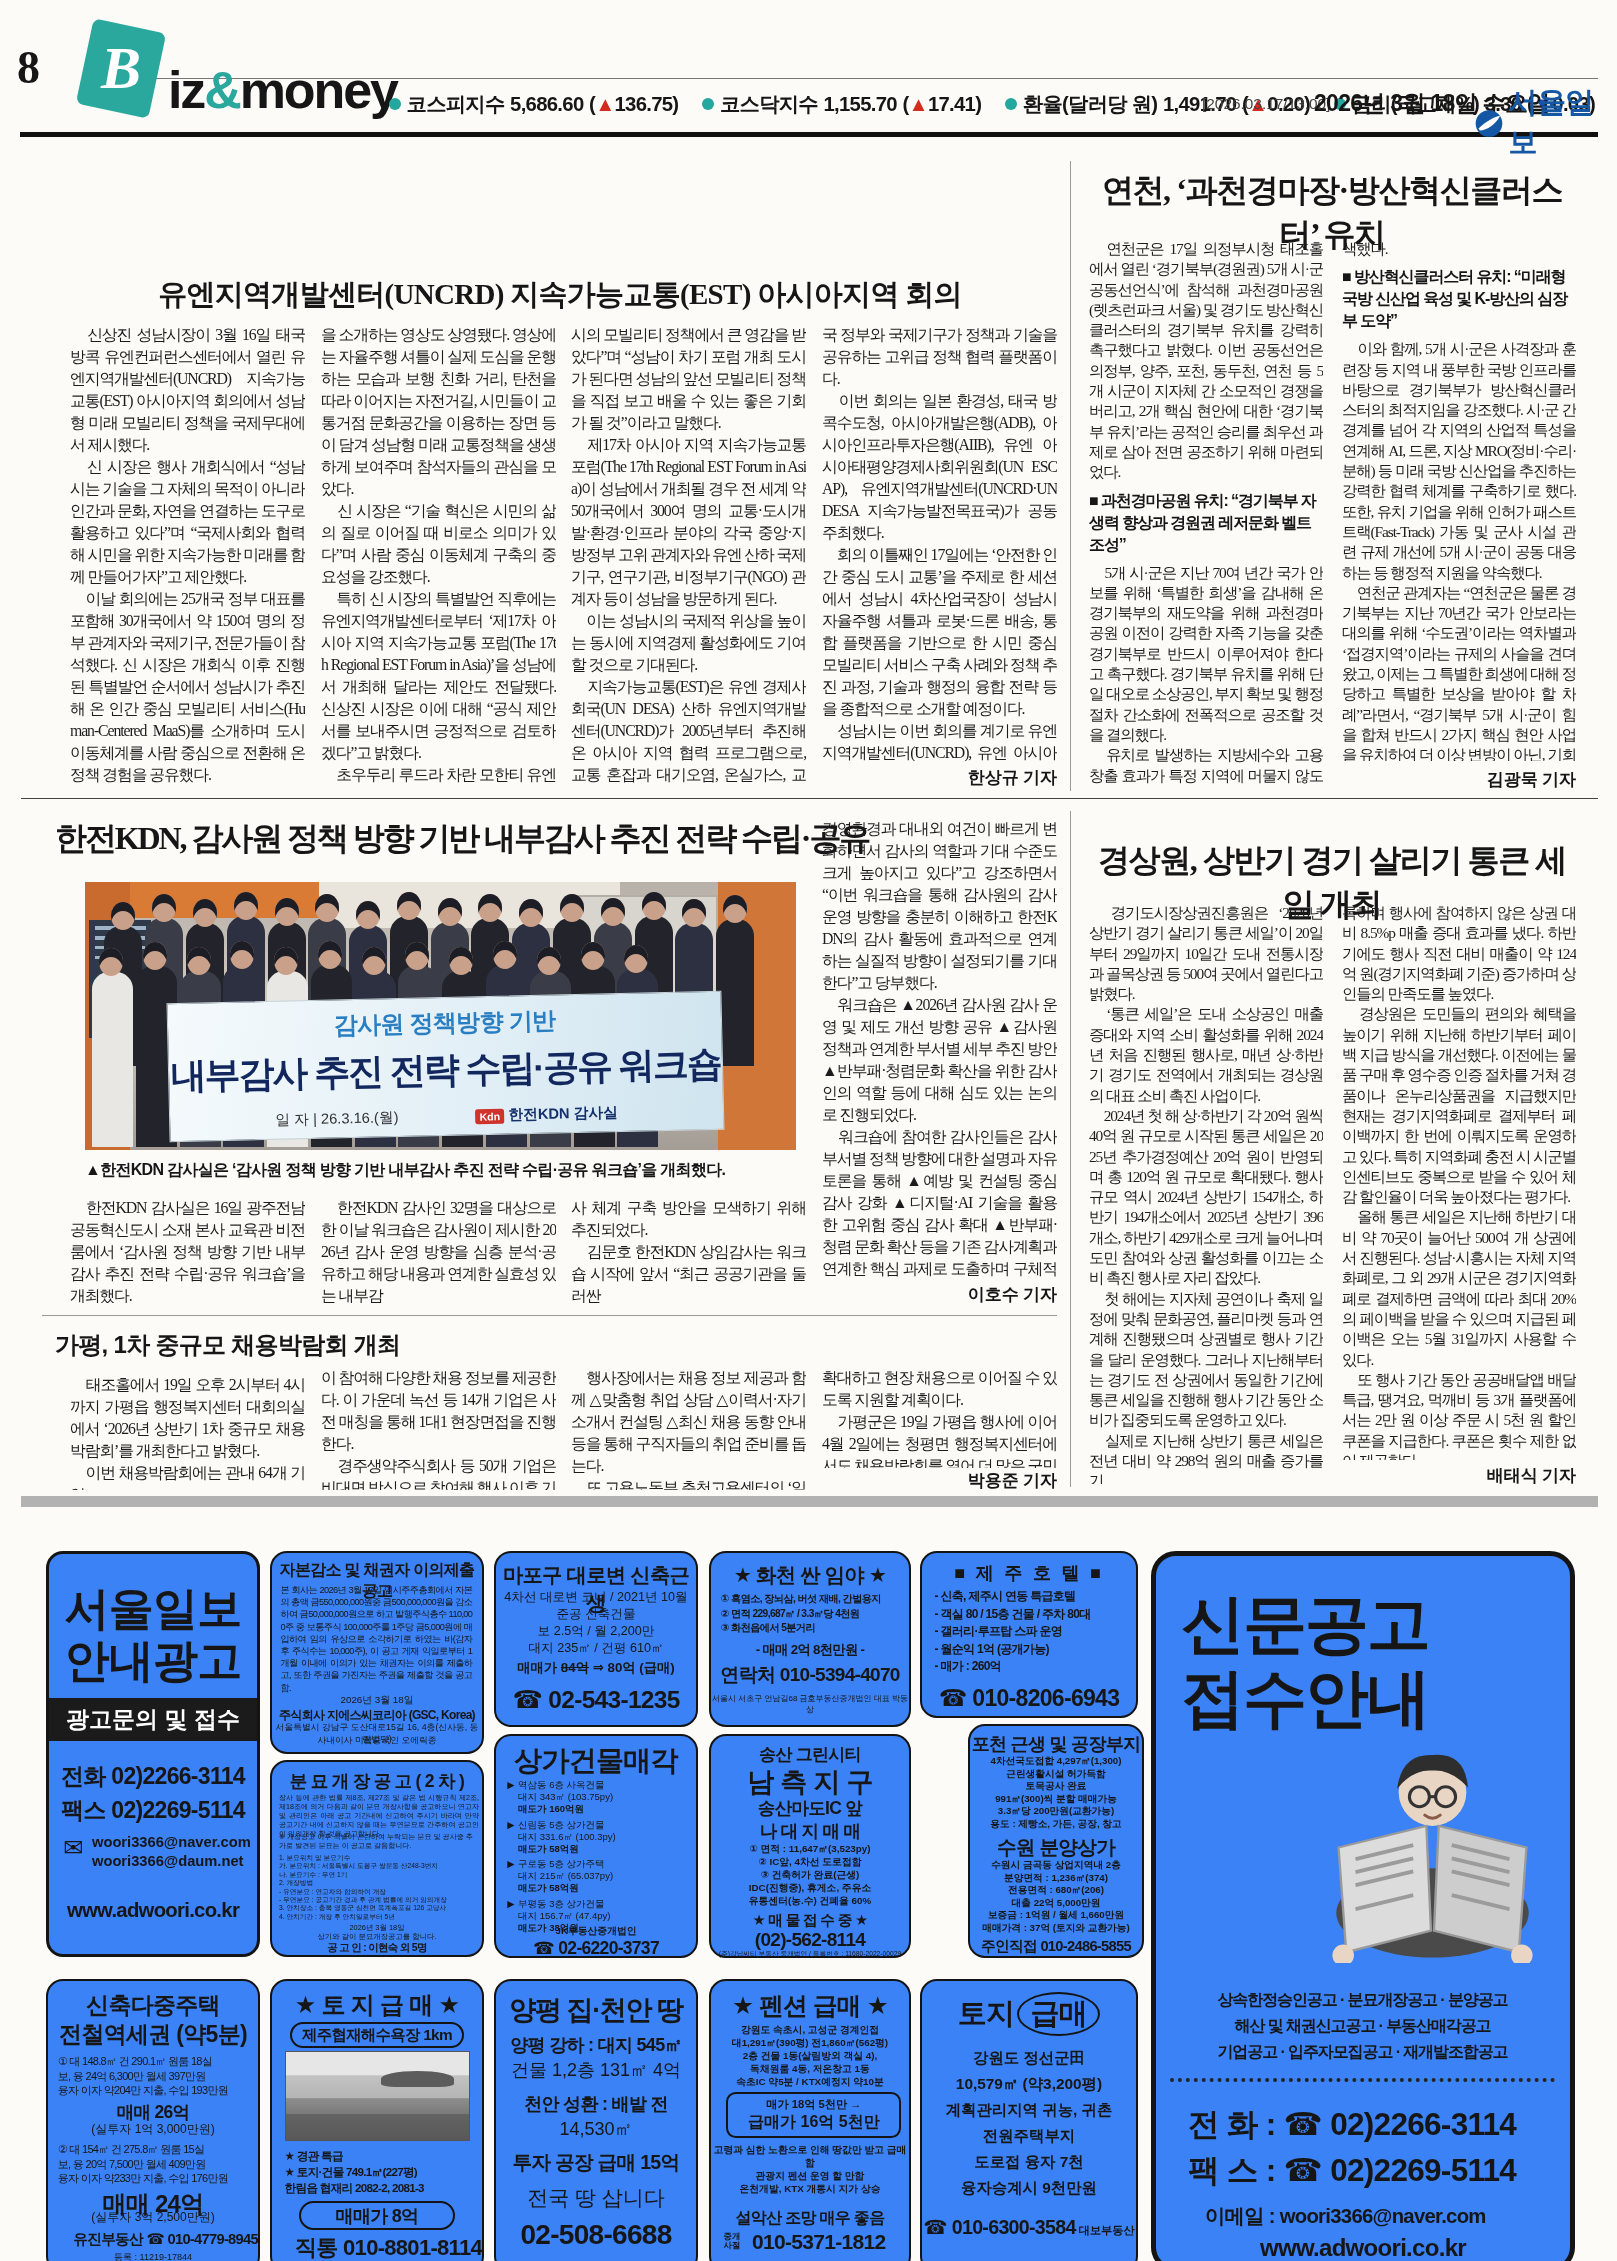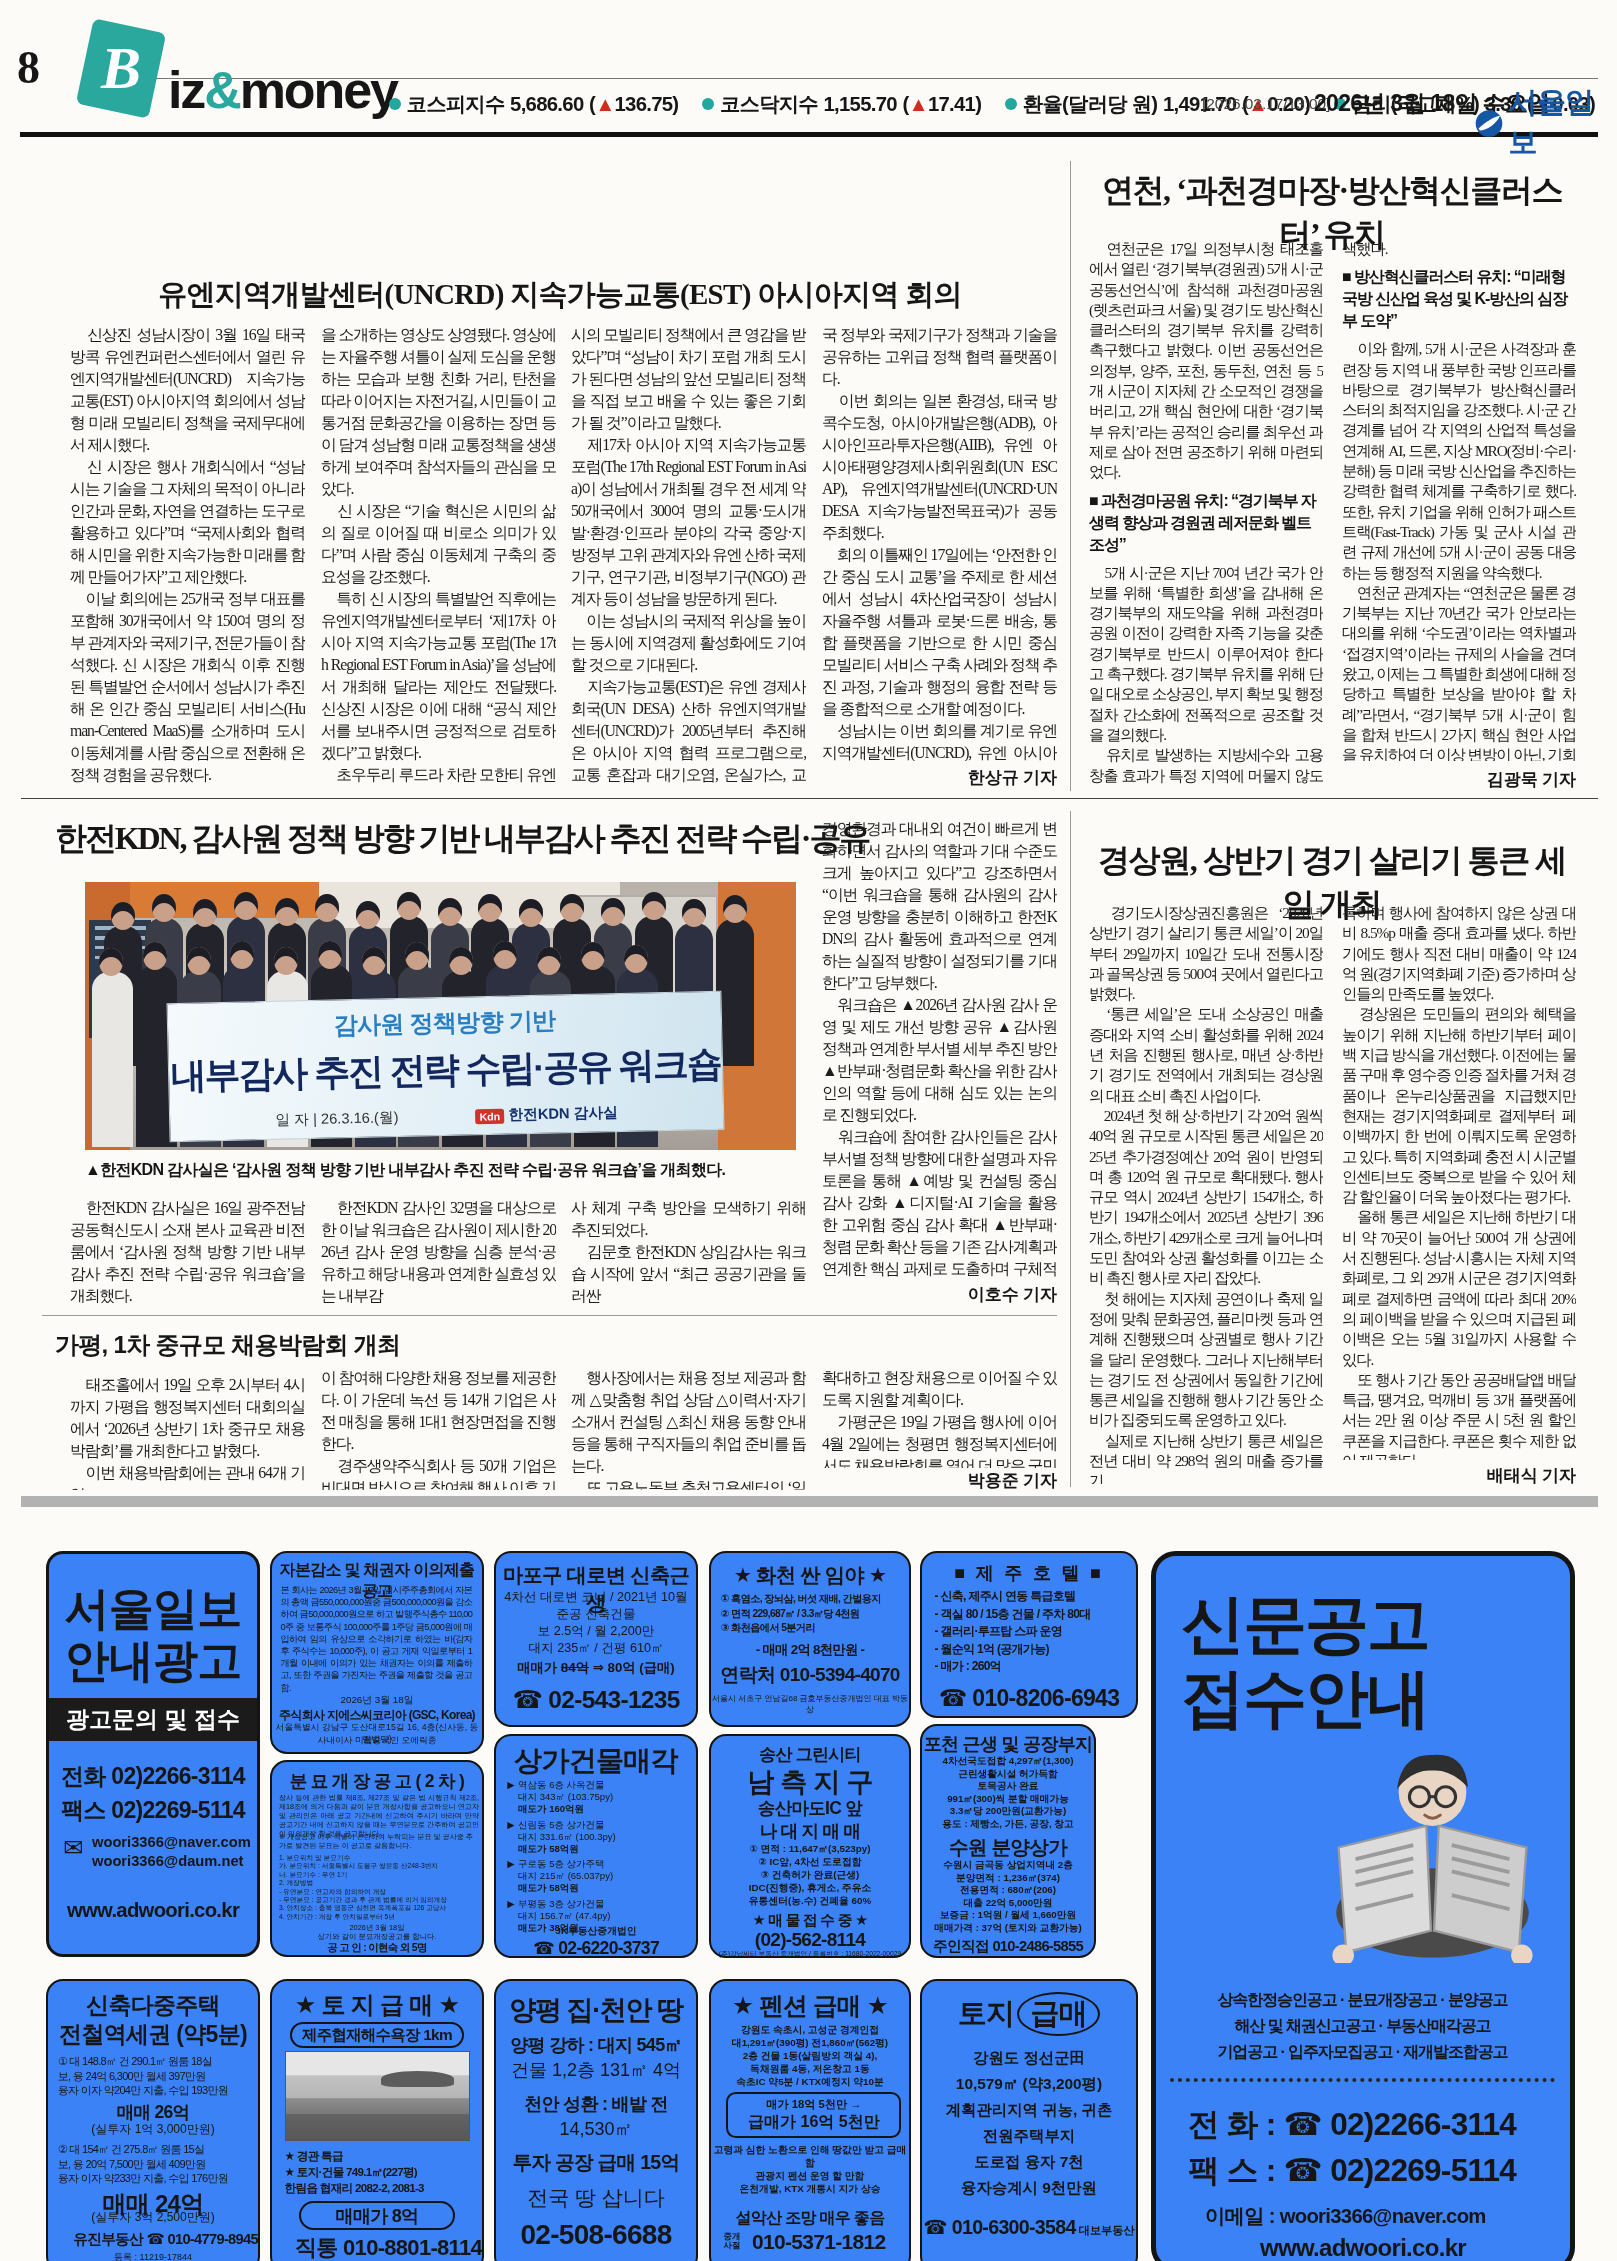--- a/index.html
+++ b/index.html
@@ -400,21 +400,21 @@
   <div class="ad goth" style="left:920px;top:1515px;width:218px;height:167px;">
     <div class="abs adt center" style="left:0;top:8.4px;width:100%;font-size:18px;letter-spacing:2.8px;">■ 제 주 호 텔 ■</div>
     <div class="abs pre" style="left:12.6px;top:35px;width:196px;font-size:12px;line-height:17.5px;font-weight:600;letter-spacing:-0.7px;">- 신축, 제주시 연동 특급호텔
 - 객실 80 / 15층 건물 / 주차 80대
 - 갤러리·루프탑 스파 운영
 - 월순익 1억 (공개가능)
 - 매가 : 260억</div>
     <div class="abs adt center" style="left:0;top:132px;width:100%;font-size:23px;">☎ 010-8206-6943</div>
   </div>
 
-  <div class="ad goth" style="left:920px;top:1688px;width:176px;height:234px;">
+  <div class="ad goth" style="left:968px;top:1688px;width:176px;height:234px;">
     <div class="abs adt center" style="left:0;top:5.6px;width:100%;font-size:18px;">포천 근생 및 공장부지</div>
     <div class="abs pre center" style="left:0;top:29px;width:100%;font-size:9.7px;line-height:12.6px;font-weight:600;">4차선국도접합 4,297㎡(1,300)
 근린생활시설 허가득함
 토목공사 완료
 991㎡(300)씩 분할 매매가능
 3.3㎡당 200만원(교환가능)
 용도 : 제빵소, 가든, 공장, 창고</div>
     <div class="abs adt center" style="left:0;top:108px;width:100%;font-size:19.6px;">수원 분양상가</div>
     <div class="abs pre center" style="left:0;top:133px;width:100%;font-size:9.7px;line-height:12.6px;font-weight:600;">수원시 금곡동 상업지역내 2층
 분양면적 : 1,236㎡(374)

